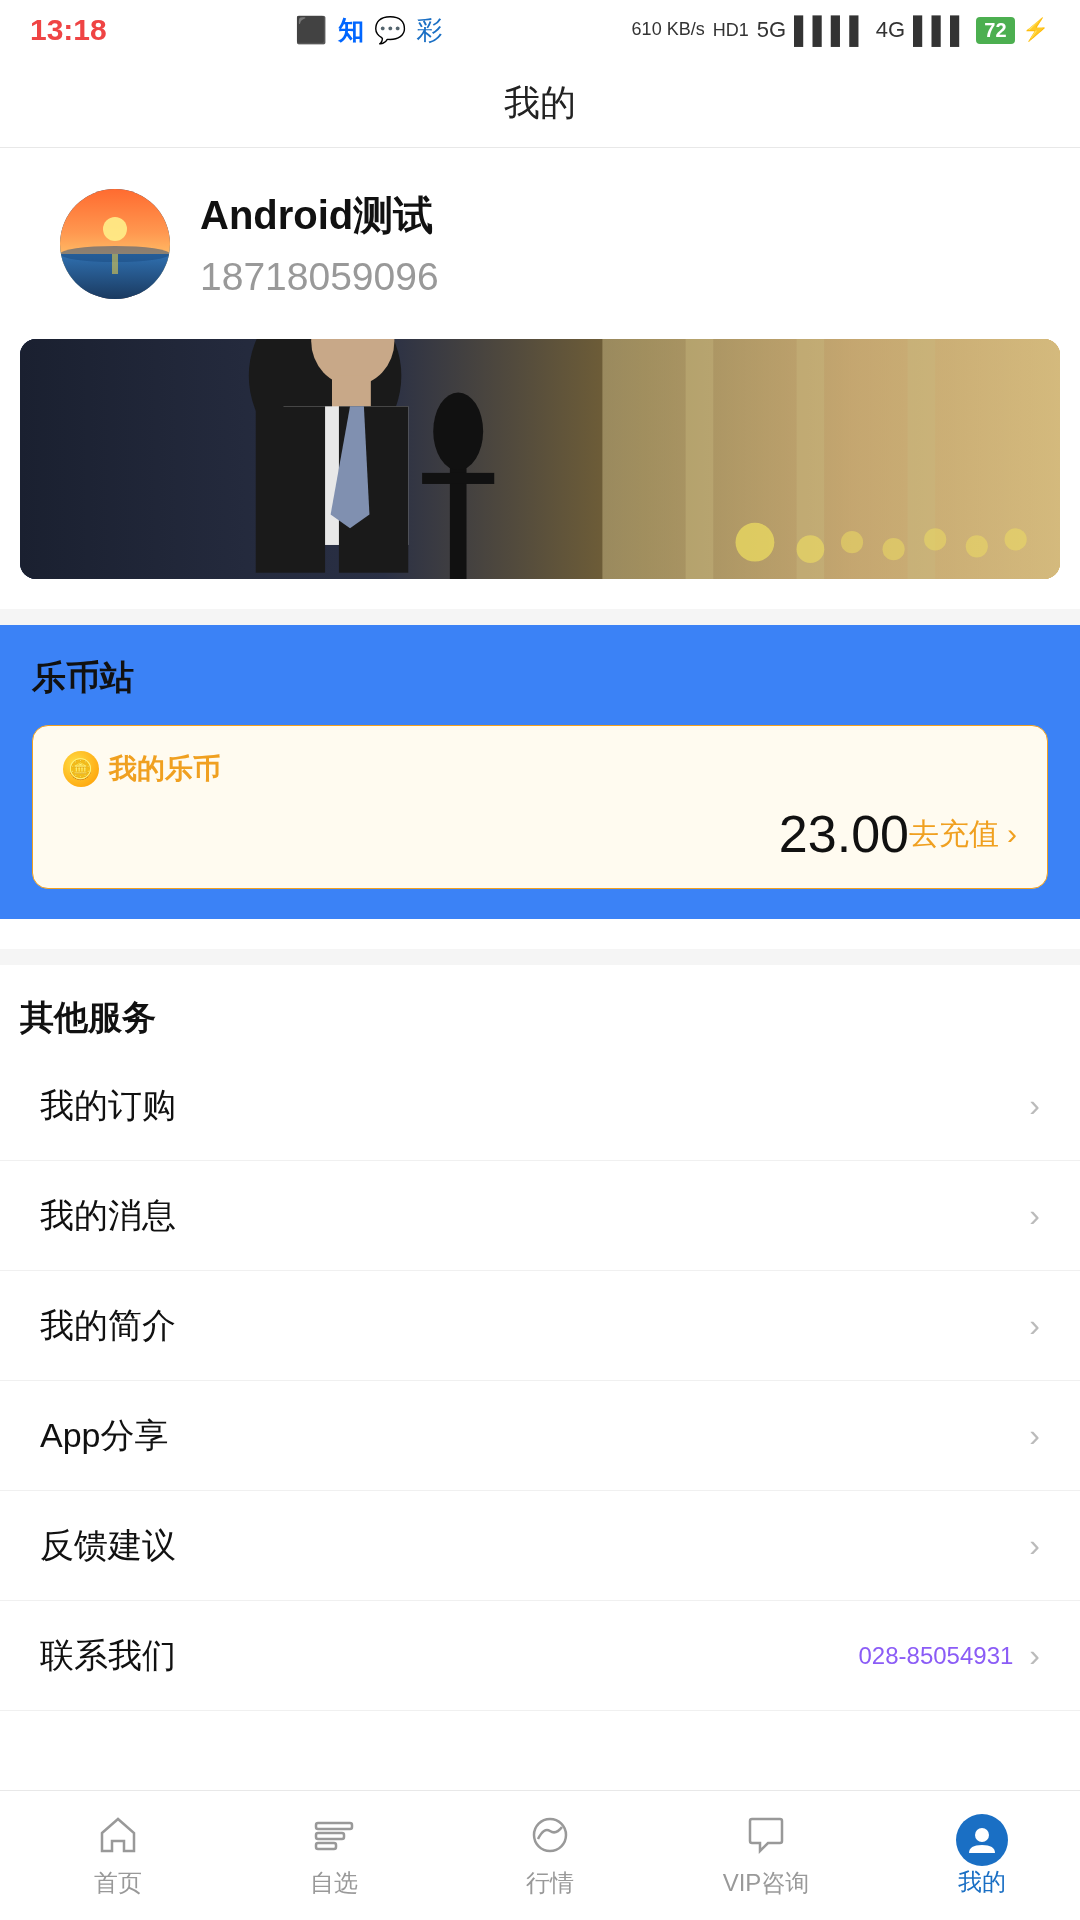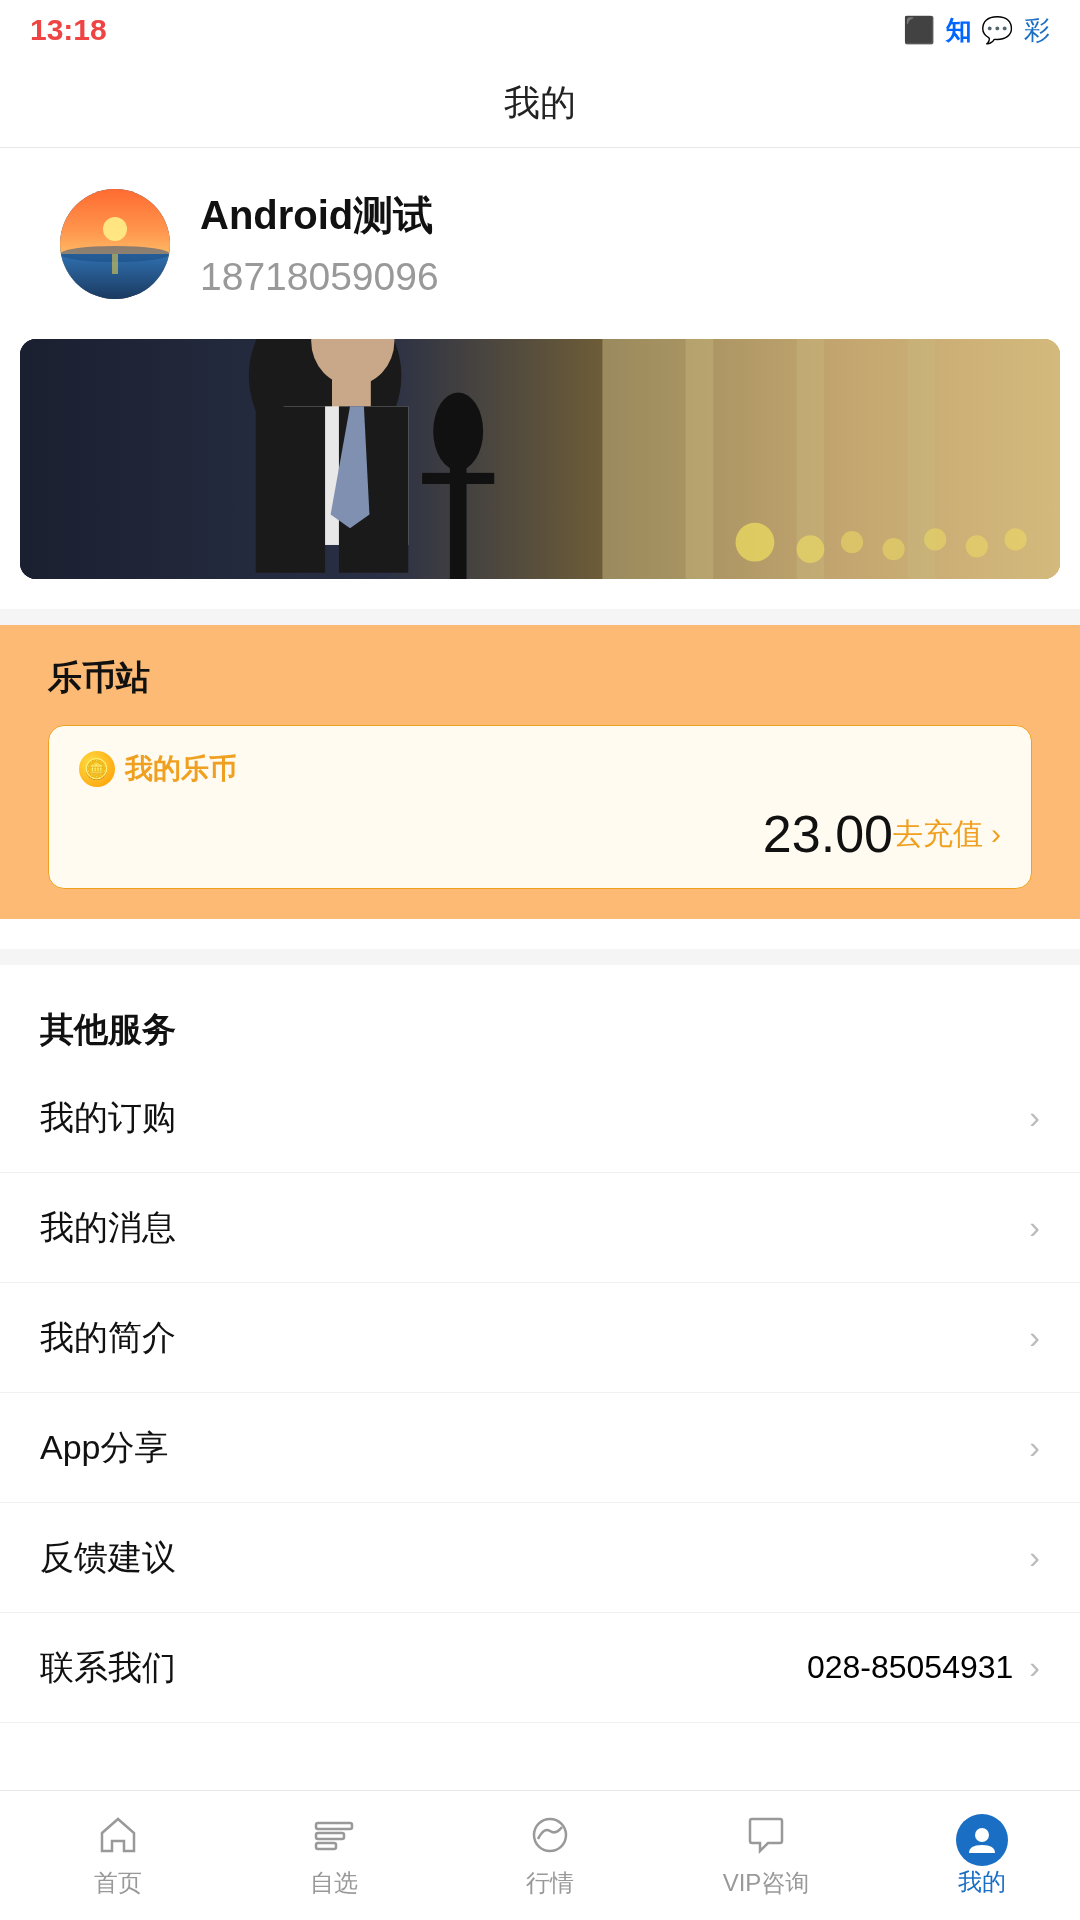--- a/index.html
+++ b/index.html
@@ -145,22 +145,22 @@
 
     
     .section-divider {
       height: 16px;
       background: #f5f5f5;
       margin-top: 30px;
     }
 
     
     .lecoin-section {
-      background: #fdba74;
-      padding: 30px 48px;
+      background: #3b82f6;
+      padding: 30px 32px;
     }
     .section-title {
       font-size: 34px;
       font-weight: 600;
       color: #111;
       margin-bottom: 24px;
     }
     .lecoin-card {
       border: 1.5px solid #f0a020;
       border-radius: 16px;
@@ -214,22 +214,21 @@
 
     
     .services-section {
       background: #fff;
       padding: 30px 0 0;
     }
     .services-title {
       font-size: 34px;
       font-weight: 600;
       color: #111;
-      padding: 0 40px 10px;
-      margin-top: 12px;
+      padding: 0 20px 10px;
     }
     .menu-item {
       display: flex;
       align-items: center;
       justify-content: space-between;
       padding: 0 40px;
       height: 110px;
       border-bottom: 1px solid #f0f0f0;
       background: #fff;
       cursor: pointer;
@@ -238,22 +237,22 @@
       font-size: 34px;
       color: #111;
       text-align: center;
     }
     .menu-item-right {
       display: flex;
       align-items: center;
       gap: 16px;
     }
     .menu-item-value {
-      font-size: 32px;
-      color: #000000;
+      font-size: 24px;
+      color: #8b5cf6;
     }
     .chevron-right {
       color: #bbb;
       font-size: 32px;
     }
 
     
     .tab-bar {
       position: absolute;
       bottom: 0;
@@ -301,20 +300,30 @@
 <body>
 
 <div class="status-bar">
   <span class="status-time">13:18</span>
   <div class="status-icons">
 
     <span style="color:#e6162d;font-size:26px;">⬛</span>
     <span style="color:#0066ff;font-size:26px;font-weight:bold;">知</span>
     <span style="color:#888;font-size:26px;">💬</span>
     <span style="color:#1a6fc4;font-size:26px;">彩</span>
+  </div>
+  <div class="status-right">
+    <span style="font-size:18px;color:#333;line-height:1.1;text-align:right;">610 KB/s</span>
+    <span style="font-size:18px;color:#333;">HD1</span>
+    <span style="font-size:22px;color:#333;">5G</span>
+    <span style="font-size:26px;color:#333;">▌▌▌▌</span>
+    <span style="font-size:22px;color:#333;">4G</span>
+    <span style="font-size:26px;color:#333;">▌▌▌</span>
+    <span class="battery-box">72</span>
+    <span style="font-size:22px;">⚡</span>
   </div>
 </div>
 
 <div class="top-nav">
   <span class="top-nav-title">我的</span>
 </div>
 
 <div class="main">
 
   <div class="profile-section">

